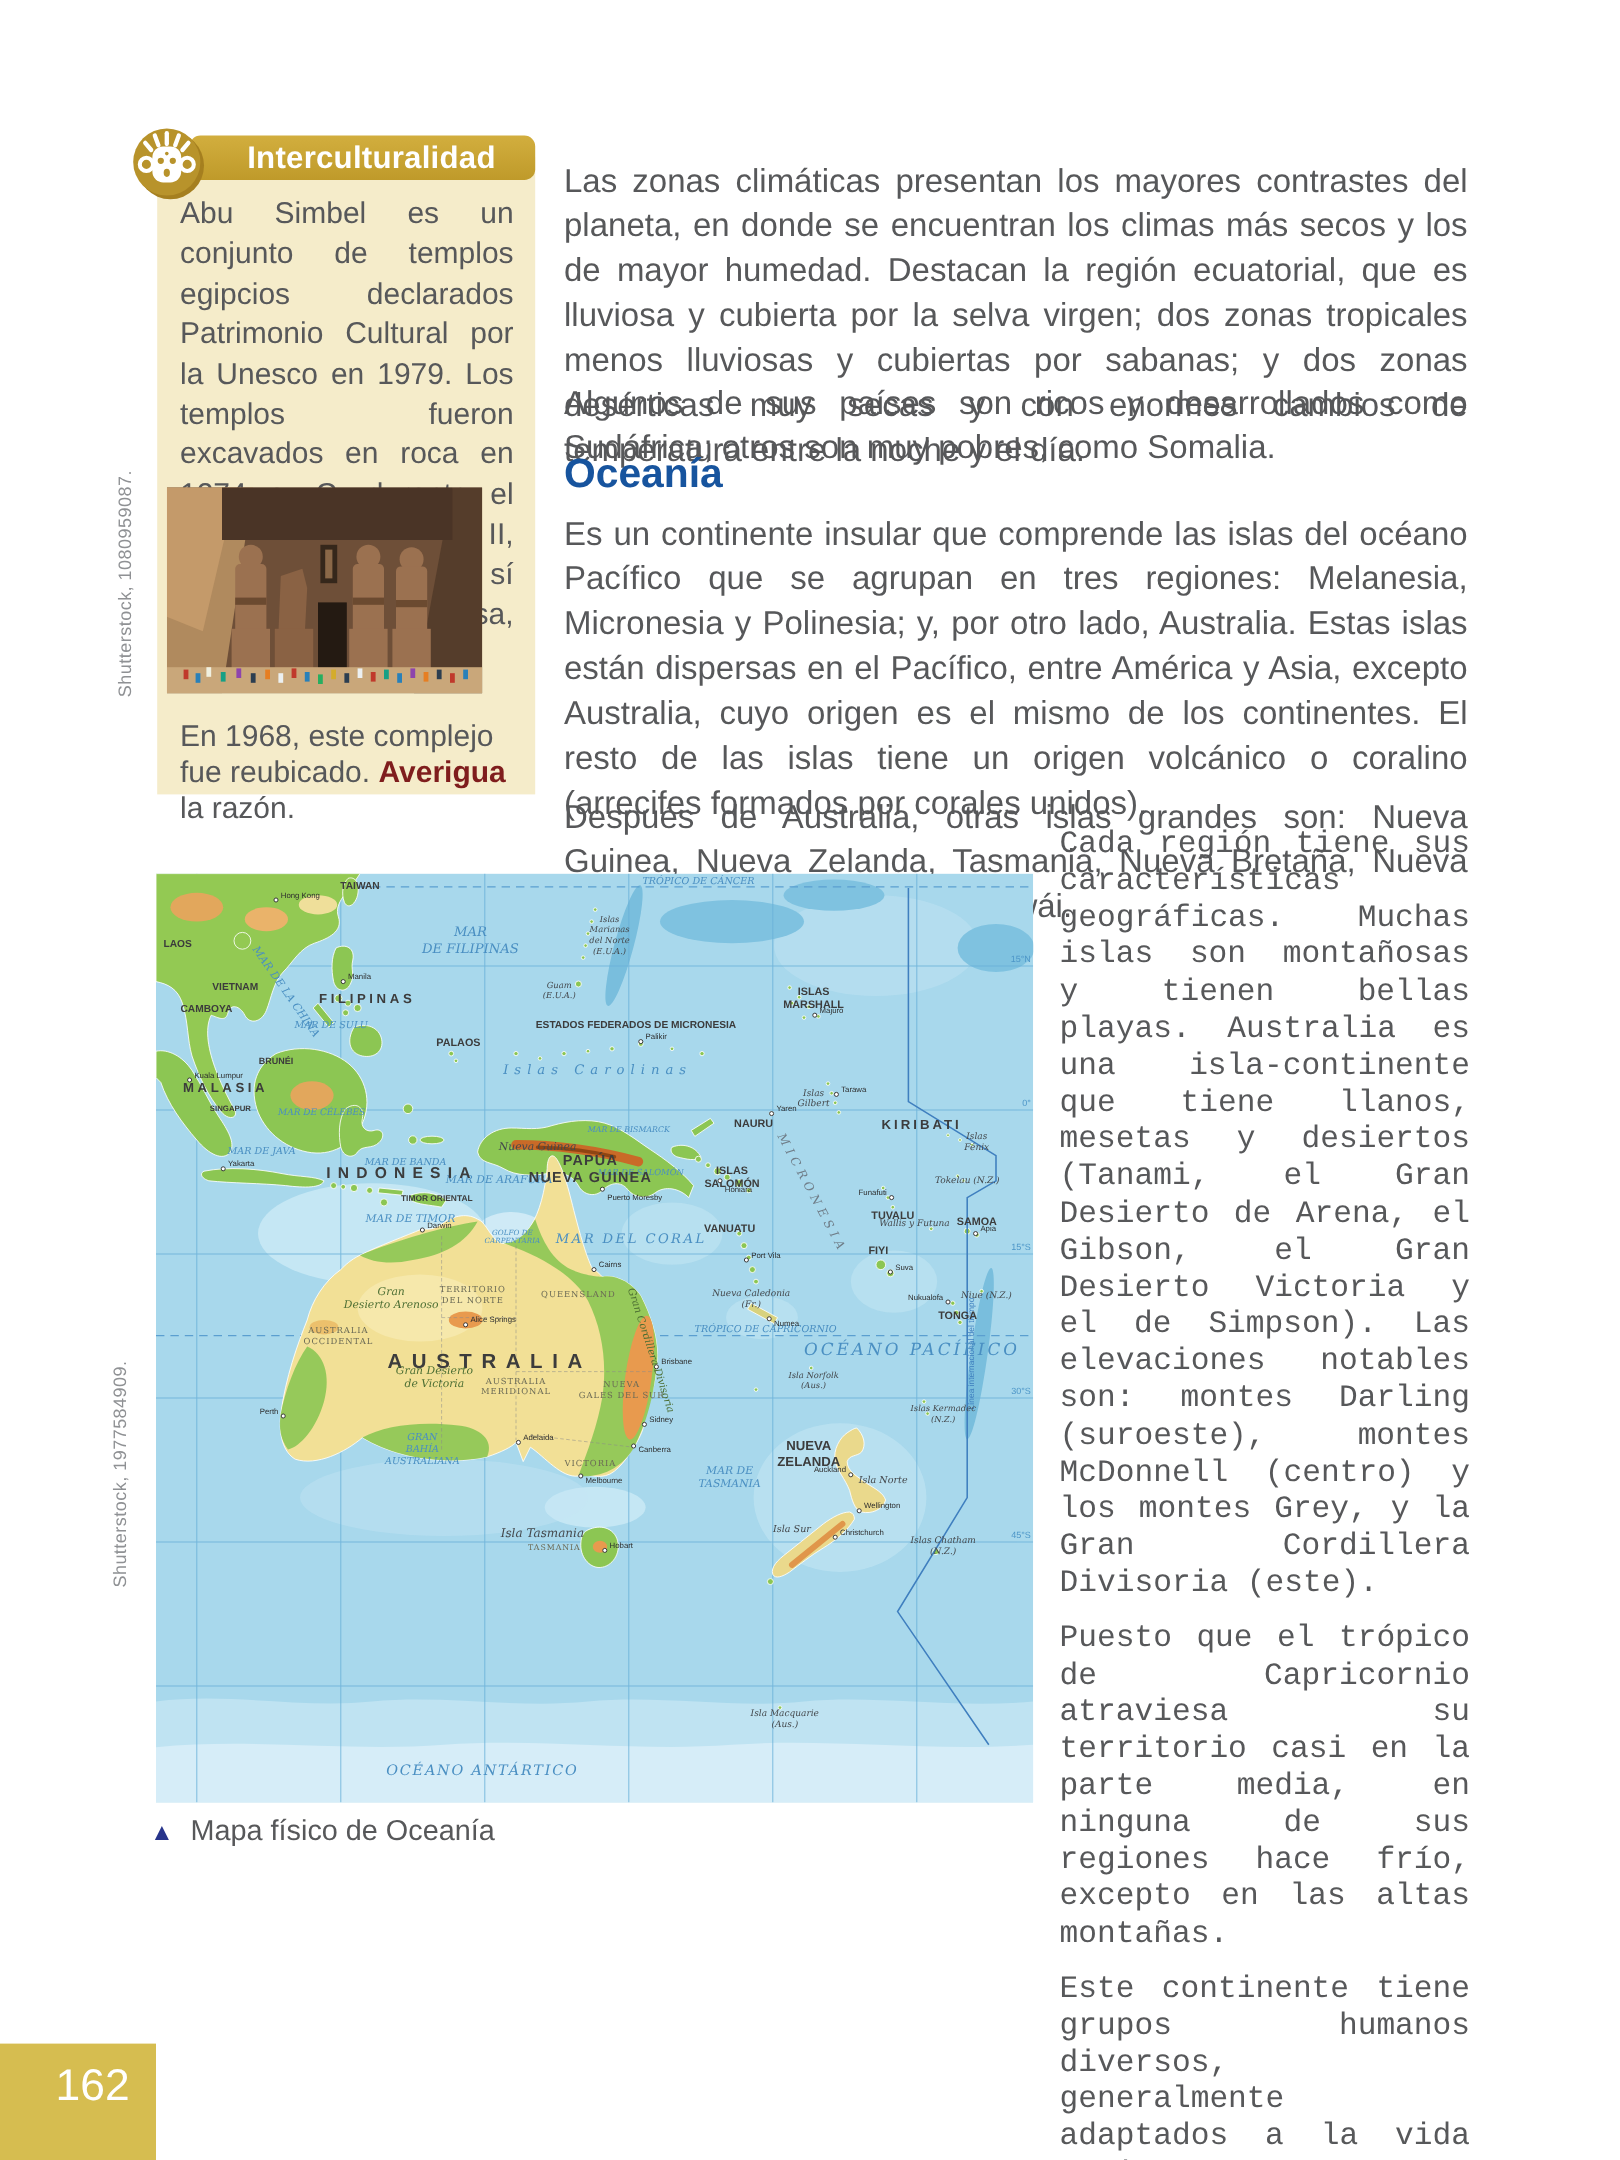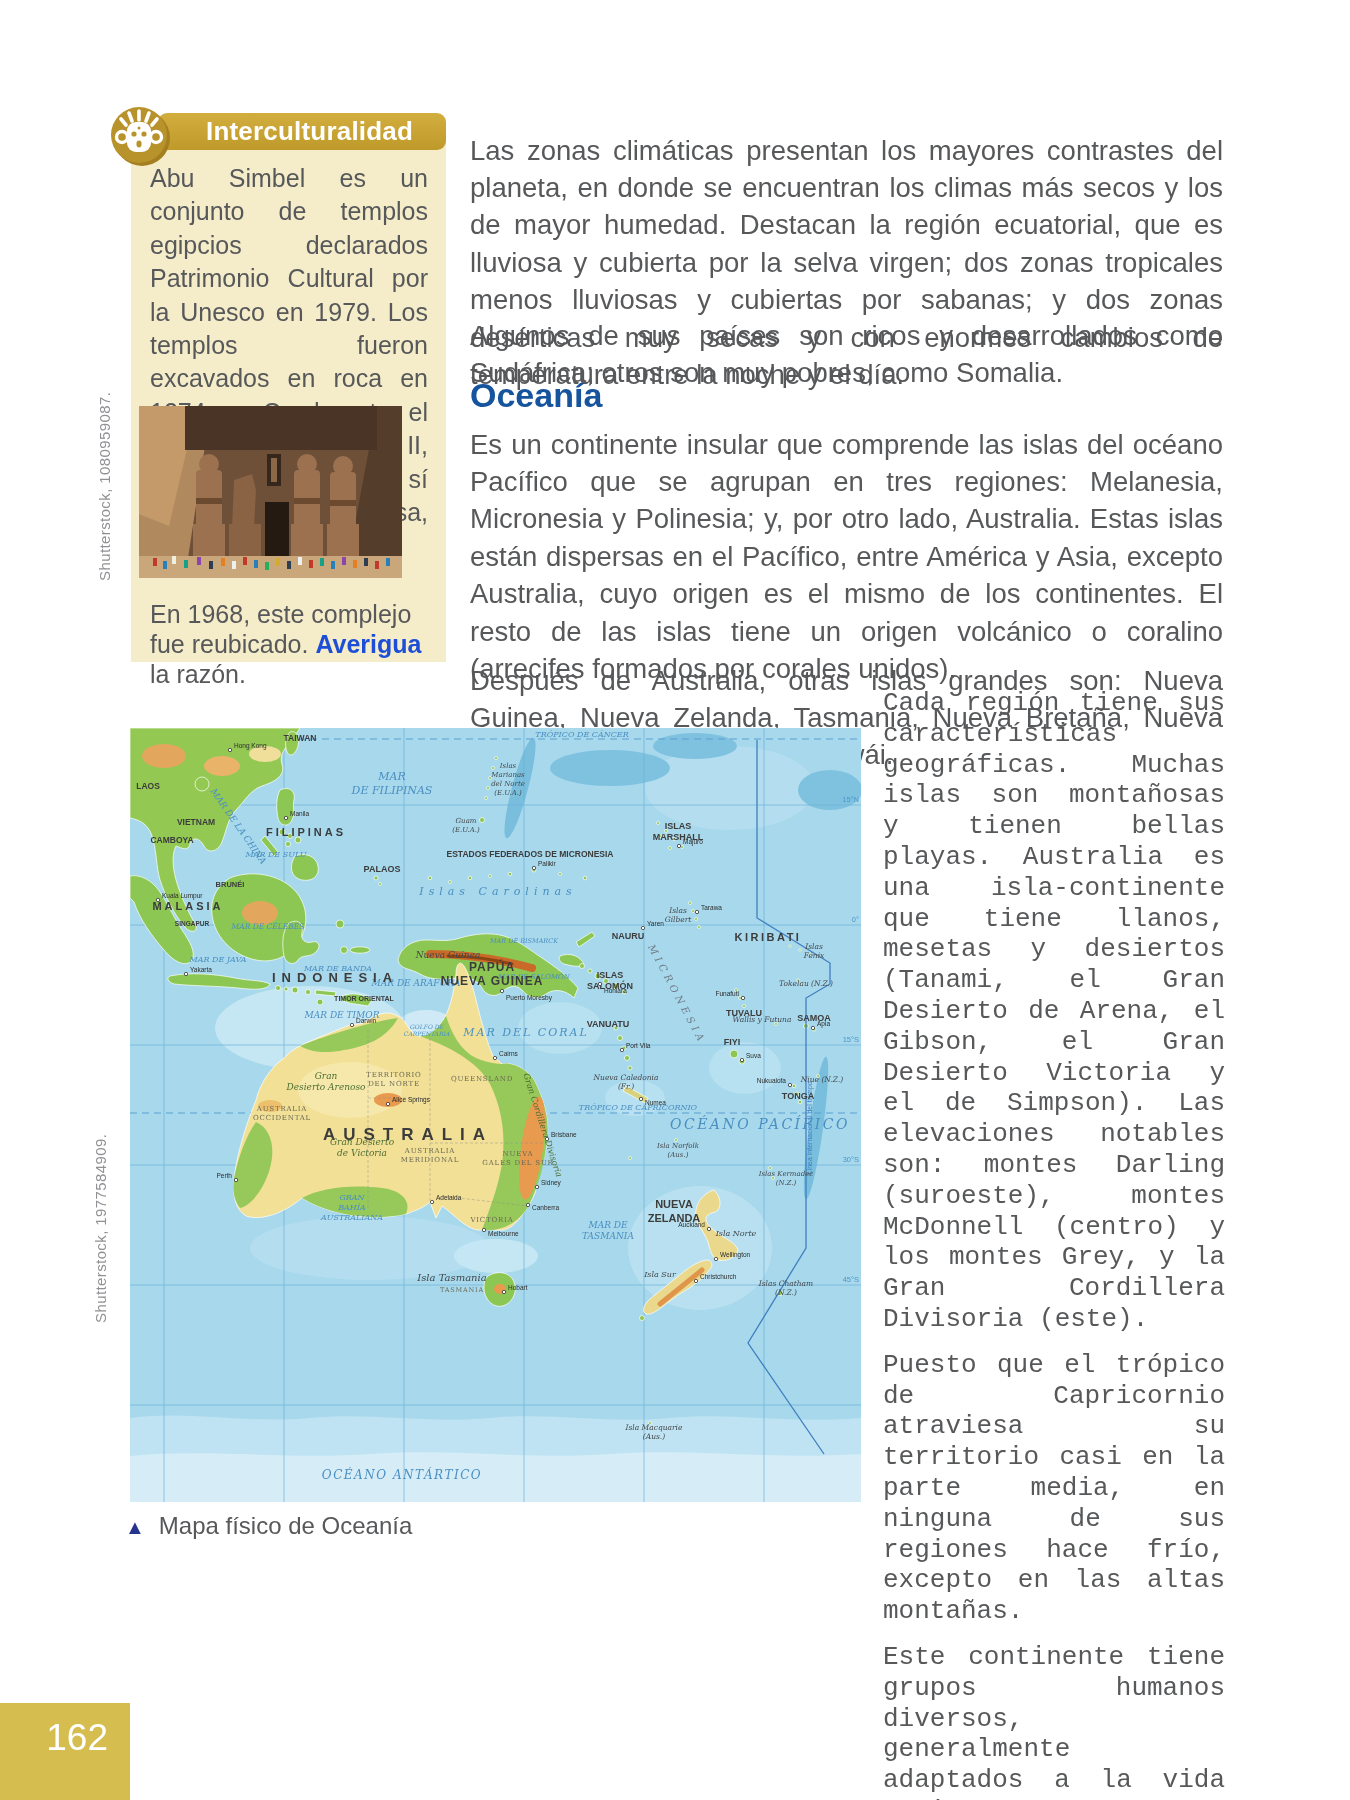--- a/index.html
+++ b/index.html
@@ -9,21 +9,21 @@
   .side-box{position:absolute;left:131px;top:131px;width:315px;height:531px;background:#f5ecca;}
   .side-head{position:absolute;left:158px;top:113px;width:288px;height:37px;
              background:linear-gradient(#d2ae3e,#bf9a2a);border-radius:9px;
              display:flex;align-items:center;box-sizing:border-box;padding-left:48px;}
   .side-head span{color:#ffffff;font-weight:bold;font-size:26px;letter-spacing:.2px;}
   .badge{position:absolute;left:108px;top:104px;width:64px;height:64px;}
   .side-body{position:absolute;left:150px;top:162px;width:278px;font-size:25px;line-height:33.4px;
              text-align:justify;hyphens:auto;-webkit-hyphens:auto;}
   .side-note{position:absolute;left:150px;top:599px;width:278px;font-size:25px;line-height:30px;
              text-align:left;}
-  .side-note b{color:#1d4ed8;}
+  .side-note b{color:#7f1d1d;}
   .photo{position:absolute;left:139px;top:406px;width:263px;height:172px;overflow:hidden;}
   .vcredit{position:absolute;color:#8f9194;font-size:15px;letter-spacing:.4px;
            writing-mode:vertical-rl;transform:rotate(180deg);white-space:nowrap;}
   .vc1{left:96px;top:406px;height:175px;}
   .vc2{left:92px;top:1148px;height:175px;}
   
   .mcol{position:absolute;left:470px;width:753px;font-size:27.5px;line-height:37.4px;
         text-align:justify;hyphens:auto;-webkit-hyphens:auto;}
   .p1{top:104px;} .p2{top:289px;} .p3{top:398px;} .p4{top:634px;}
   .h-oceania{position:absolute;left:470px;top:348px;font-size:34px;font-weight:bold;color:#17549e;}

